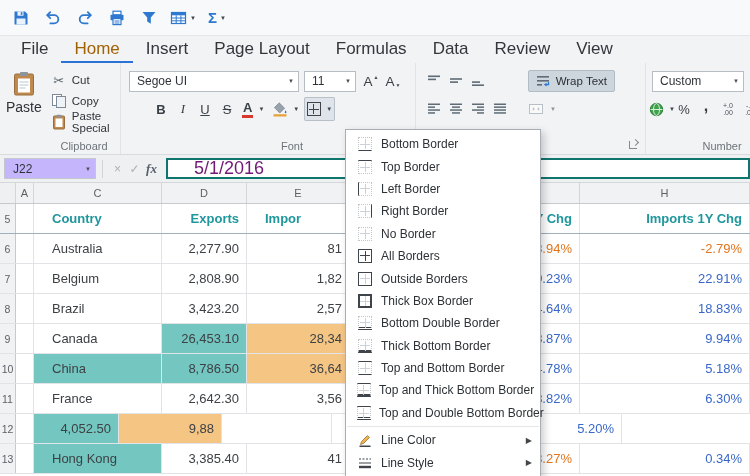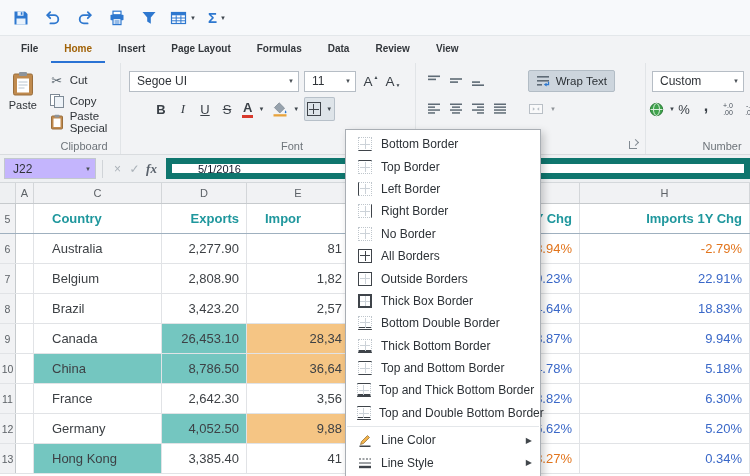--- a/index.html
+++ b/index.html
@@ -13,33 +13,33 @@
   .qat { height:36px; background:#f7f9fb; border-bottom:1px solid #e3e7ea;
          display:flex; align-items:center; padding:0 5px; }
   .qbtn { height:28px; min-width:28px; display:flex; align-items:center; justify-content:center;
           margin:0 2px; padding:0 3px; border-radius:3px; }
   .qic { display:flex; align-items:center; }
   .caret { font-size:6px; color:#3f464d; margin-left:3px; line-height:1; }
   .sigma { color:#2e78cf; font-size:15px; font-weight:bold; line-height:1; }
 
   
   .tabs { height:27px; background:#f2f3f5; display:flex; align-items:stretch; padding-left:8px; }
-  .tab { padding:0 13px; font-size:10px; color:#33373c; display:flex; align-items:center;
-         border-bottom:2px solid transparent;font-weight:bold; }
+  .tab { padding:0 13px; font-size:17px; color:#33373c; display:flex; align-items:center;
+         border-bottom:2px solid transparent; }
   .tab.active { border-bottom-color:#2a72d4; color:#a16207; }
 
   
   .ribbon { height:92px; background:#f2f3f5; border-bottom:1px solid #d9dcdf; display:flex; position:relative; }
   .group { position:relative; height:100%; padding-top:7px; }
   .group + .group { border-left:1px solid #e1e4e7; }
   .glabel { position:absolute; bottom:2px; left:0; right:0; text-align:center; font-size:11px; color:#6e747a;padding-left:48px; }
 
   .cb { display:flex; padding-left:6px; gap:6px; }
   .bigbtn { width:44px; display:flex; flex-direction:column; align-items:center; gap:2px; padding-top:1px; }
-  .biglbl { font-size:11px; color:#2f3338; }
+  .biglbl { font-size:14px; color:#2f3338; }
   .sstack { display:flex; flex-direction:column; gap:1px; }
   .sbtn { display:flex; align-items:center; gap:5px; height:20px; font-size:11.5px; color:#2f3338; padding:0 3px; }
   .sic { width:16px; display:flex; justify-content:center; color:#5b6770; font-size:13px; line-height:1; }
 
   .rrow { display:flex; align-items:center; height:22px; margin:0 0 5px 8px; }
   .rrow.r2 { height:24px; margin-bottom:0; }
 
   .combo { background:#fff; border:1px solid #b6bdc5; height:21px; display:flex; align-items:center;
            font-size:12px; color:#2f3338; padding:0 4px 0 7px; margin-right:5px; }
   .ccaret { margin-left:auto; font-size:6px; color:#4a5056; padding-left:4px; }
@@ -73,22 +73,22 @@
   .launcher::after { content:""; position:absolute; right:0; top:0; width:4px; height:4px;
                      border-right:1.4px solid #828a92; border-bottom:1.4px solid #828a92; transform:rotate(-45deg); }
 
   
   .fbar { height:28px; background:#eef0f2; border-bottom:1px solid #d4d8db; display:flex; align-items:center; padding-left:4px; }
   .namebox { width:92px; height:21px; background:#c4b5fd; border:1px solid #c2c8ce; display:flex; align-items:center;
              font-size:12px; color:#2f3338; padding:0 4px 0 8px; }
   .fdiv { width:1px; height:18px; background:#d0d4d8; margin:0 6px; }
   .fbtn { width:17px; text-align:center; font-size:12px; color:#aab1b8; }
   .fbtn.fx { color:#59616b; font-style:italic; font-family:"Liberation Serif", serif; font-weight:bold; font-size:13px; }
-  .finput { flex:1; height:21px; background:#fff; border:6px solid #0f766e; margin-left:6px; display:flex;
-            align-items:center; padding-left:26px; font-size:11px; color:#0f172a; }
+  .finput { flex:1; height:21px; background:#fff; border:2px solid #0f766e; margin-left:6px; display:flex;
+            align-items:center; padding-left:26px; font-size:18px; color:#701a75; }
 
   
   .chdr { display:flex; height:21px; background:#f1f2f4; border-bottom:1px solid #c6cacd; }
   .chcell { flex:0 0 auto; border-right:1px solid #d3d6d9; display:flex; align-items:center; justify-content:center;
             font-size:11px; color:#5d6267; }
   .corner { background:#eef0f2; }
   .srow { display:flex; height:30px; border-bottom:1px solid #e1e3e6; background:#fff; }
   .srow.hdr-row { border-bottom-color:#9fb0bf; }
   .rownum { flex:0 0 16px; background:#f1f2f4; border-right:1px solid #c6cacd; display:flex; align-items:center;
             justify-content:center; font-size:10.5px; color:#5d6267; }
@@ -526,21 +526,20 @@
         <div class="cell al" style="width: 128px;">France</div>
         <div class="cell ar" style="width: 85px;">2,642.30</div>
         <div class="cell ar" style="width: 103px;">3,56</div>
         <div class="cell ar" style="width: 110px;"></div>
         <div class="cell ar" data-color="blue" style="width: 120px;">8.82%</div>
         <div class="cell ar" data-color="blue" style="width: 170px;">6.30%</div>
       </div>
       <div class="srow">
         <div class="rownum">12</div>
         <div class="cell ar" style="width: 18px;"></div>
-        <div class="cell al" style="width: 128px;">Germany</div>
         <div class="cell ar" data-hl="teal" style="width: 85px;">4,052.50</div>
         <div class="cell ar" data-hl="orange" style="width: 103px;">9,88</div>
         <div class="cell ar" style="width: 110px;"></div>
         <div class="cell ar" data-color="blue" style="width: 120px;">6.62%</div>
         <div class="cell ar" data-color="blue" style="width: 170px;">5.20%</div>
       </div>
       <div class="srow">
         <div class="rownum">13</div>
         <div class="cell ar" style="width: 18px;"></div>
         <div class="cell al" data-hl="teal" style="width: 128px;">Hong Kong</div>

